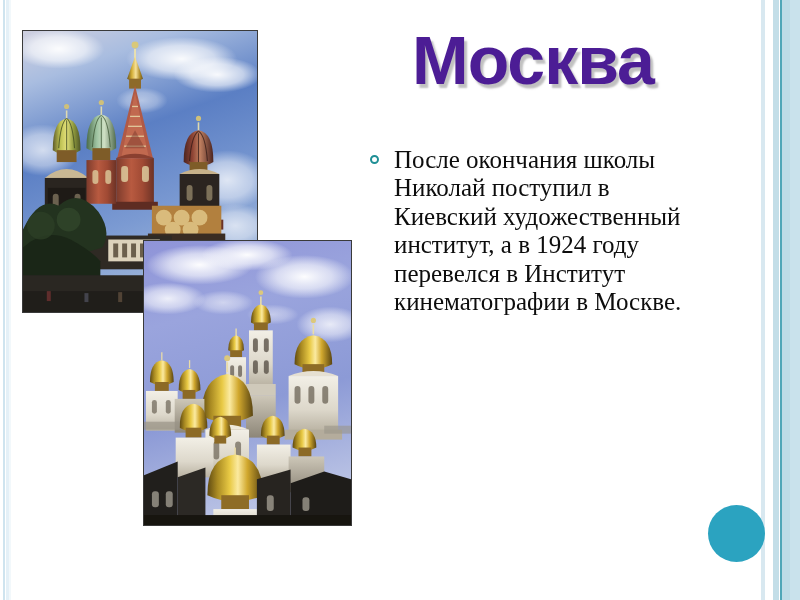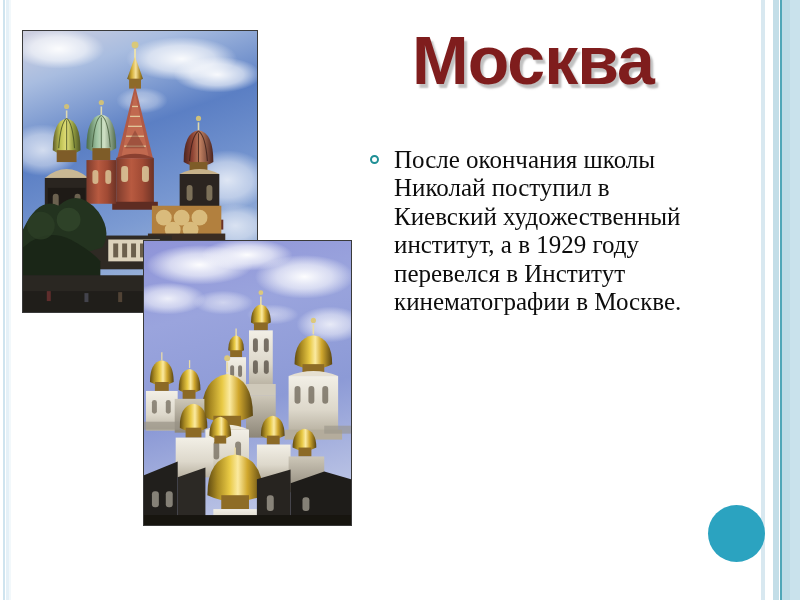--- a/index.html
+++ b/index.html
@@ -42,21 +42,21 @@
 
   
   .title {
     position: absolute;
     left: 368px;
     top: 26px;
     width: 330px;
     font-family: "Liberation Sans", sans-serif;
     font-size: 68px;
     font-weight: bold;
-    color: #7f1d1d;
+    color: #4c1d95;
     letter-spacing: -1px;
     text-align: center;
     text-shadow: 3px 4px 2px rgba(140,140,140,0.55);
     line-height: 1.0;
     white-space: nowrap;
   }
 
   
   .body-list {
     position: absolute;
@@ -451,19 +451,19 @@
       <rect x="0" y="182" width="36" height="8" fill="#9a9488" opacity="0.7"></rect>
       <rect x="182" y="186" width="27" height="8" fill="#9a9488" opacity="0.6"></rect>
     </svg>
   </div>
 
   <div class="title">Москва</div>
 
   <ul class="body-list">
     <li class="bullet-item">
       <span class="bullet-marker"></span>
-      <span>После окончания школы Николай поступил в Киевский художественный институт, а в 1929 году перевелся в Институт кинематографии в Москве.</span>
+      <span>После окончания школы Николай поступил в Киевский художественный институт, а в 1924 году перевелся в Институт кинематографии в Москве.</span>
     </li>
   </ul>
 
   <div class="deco-circle"></div>
 
 </div>
 
 </body></html>

